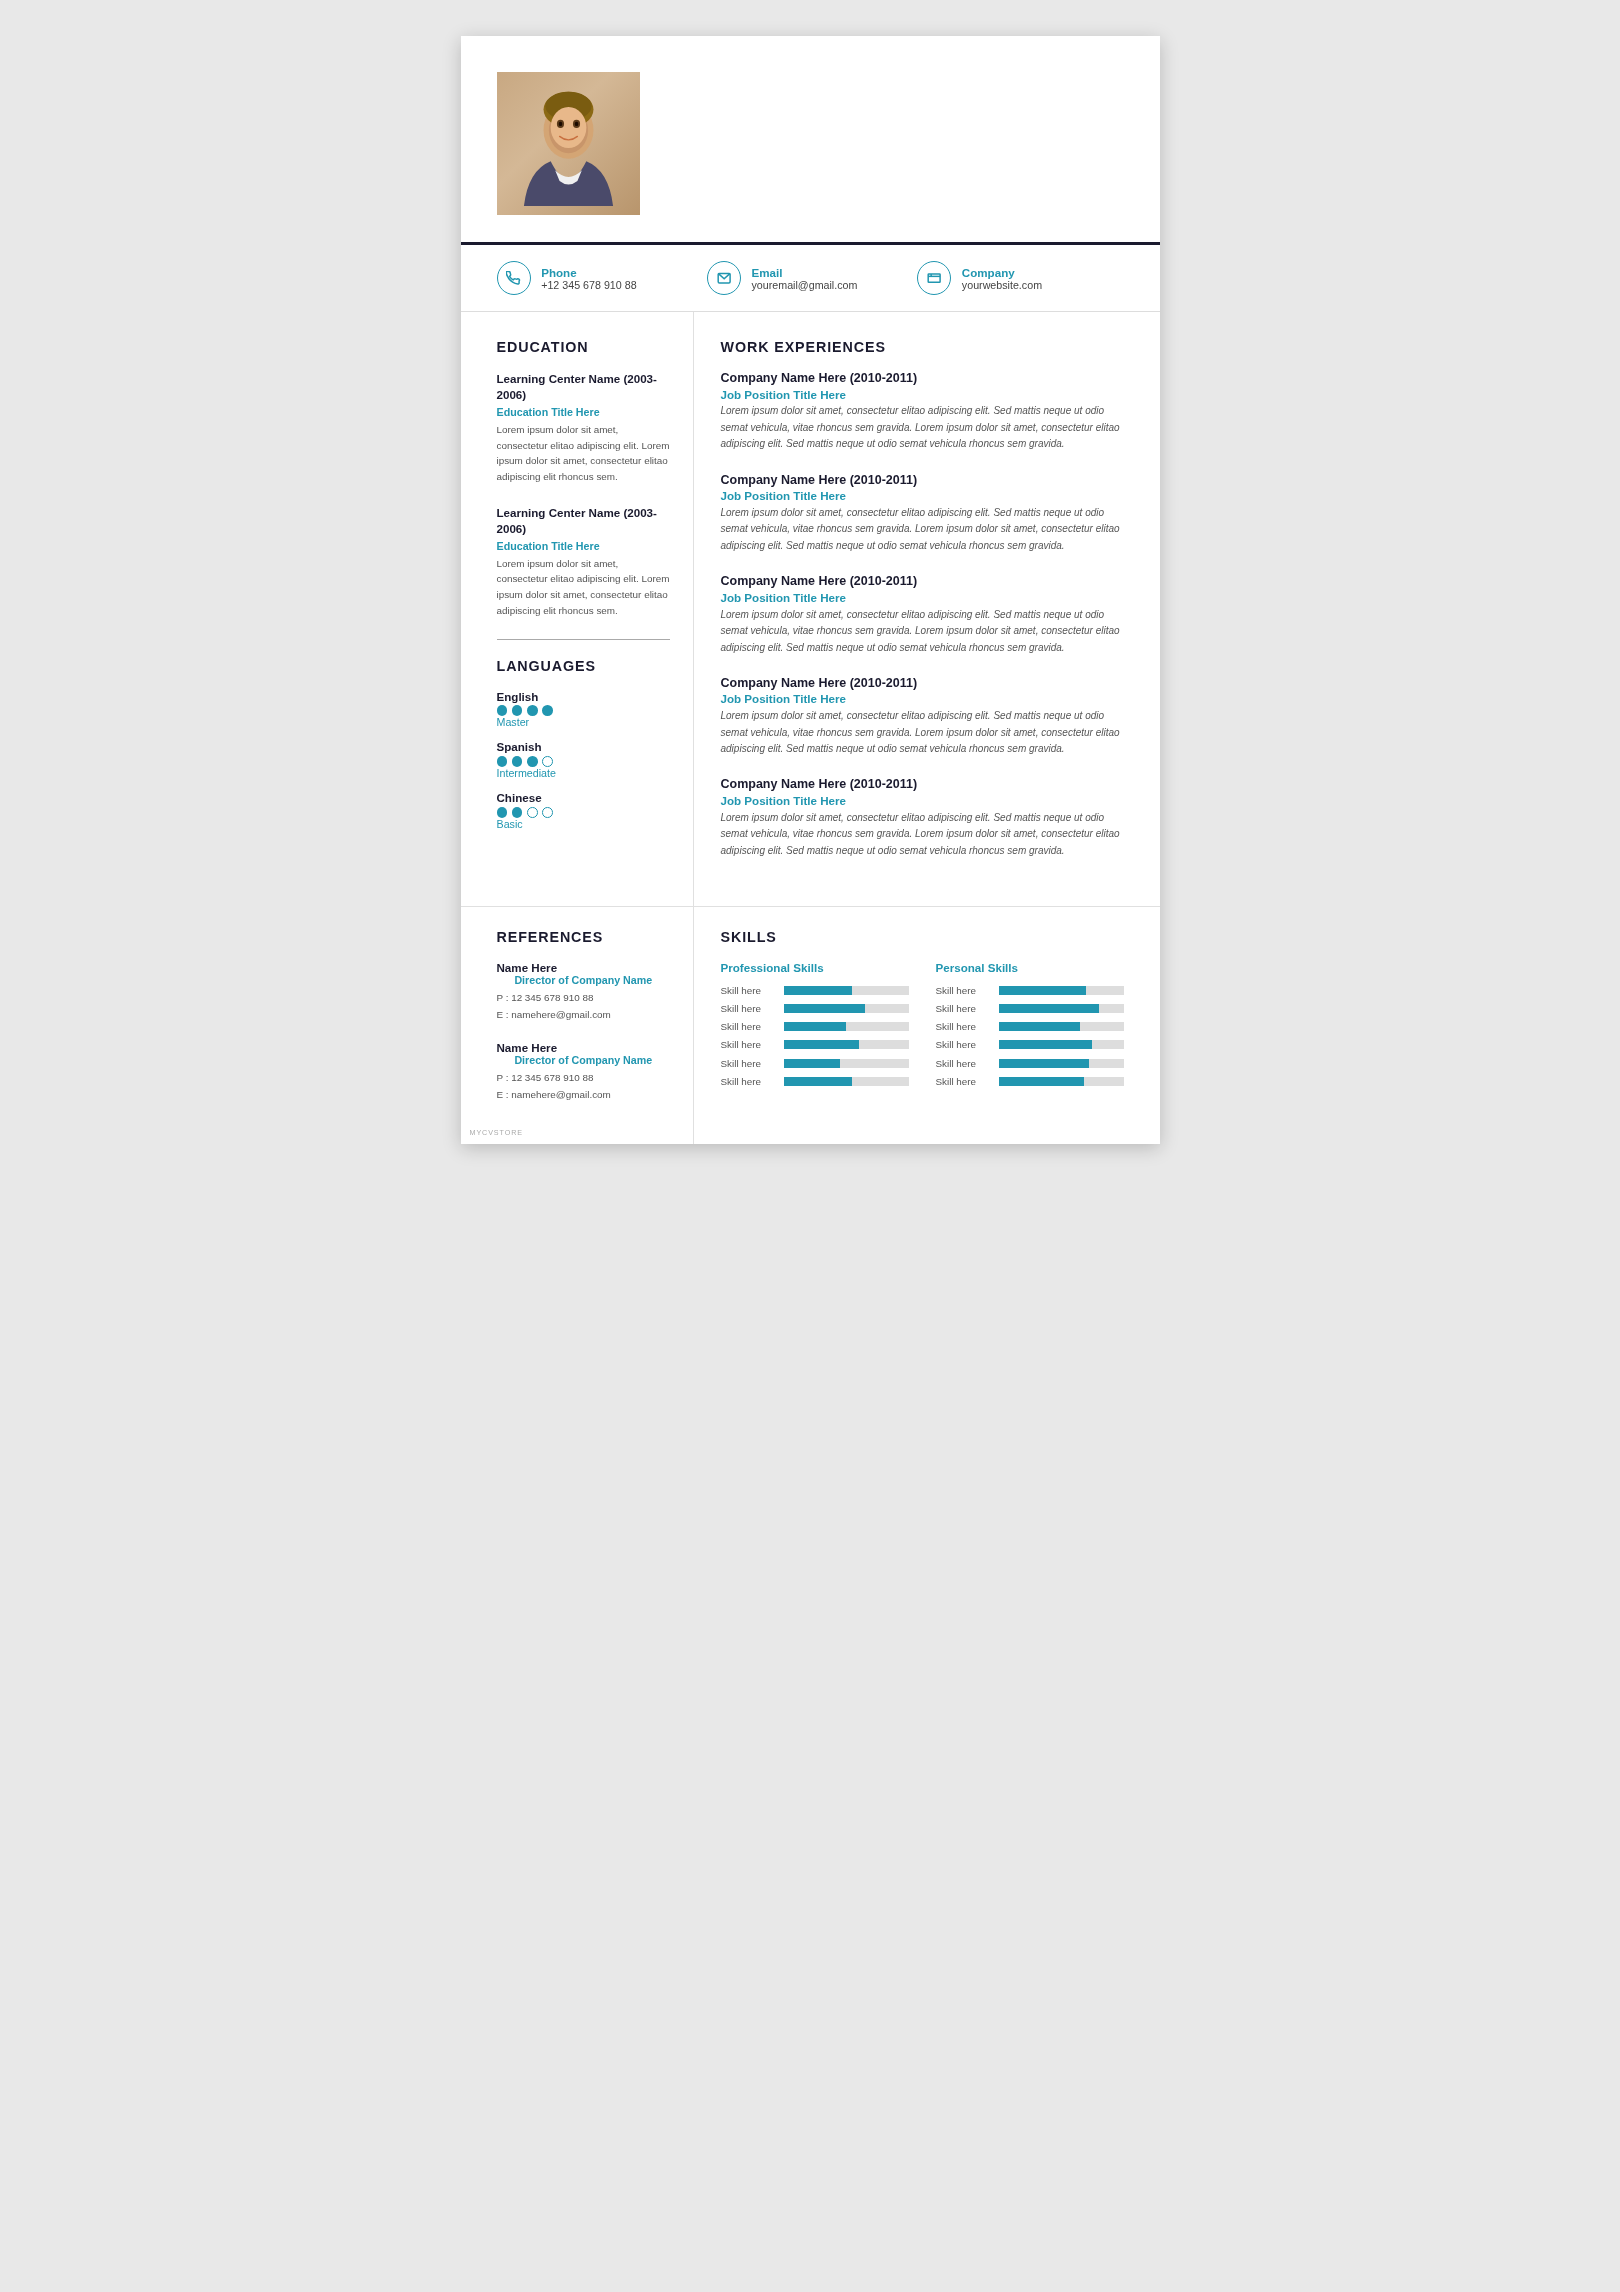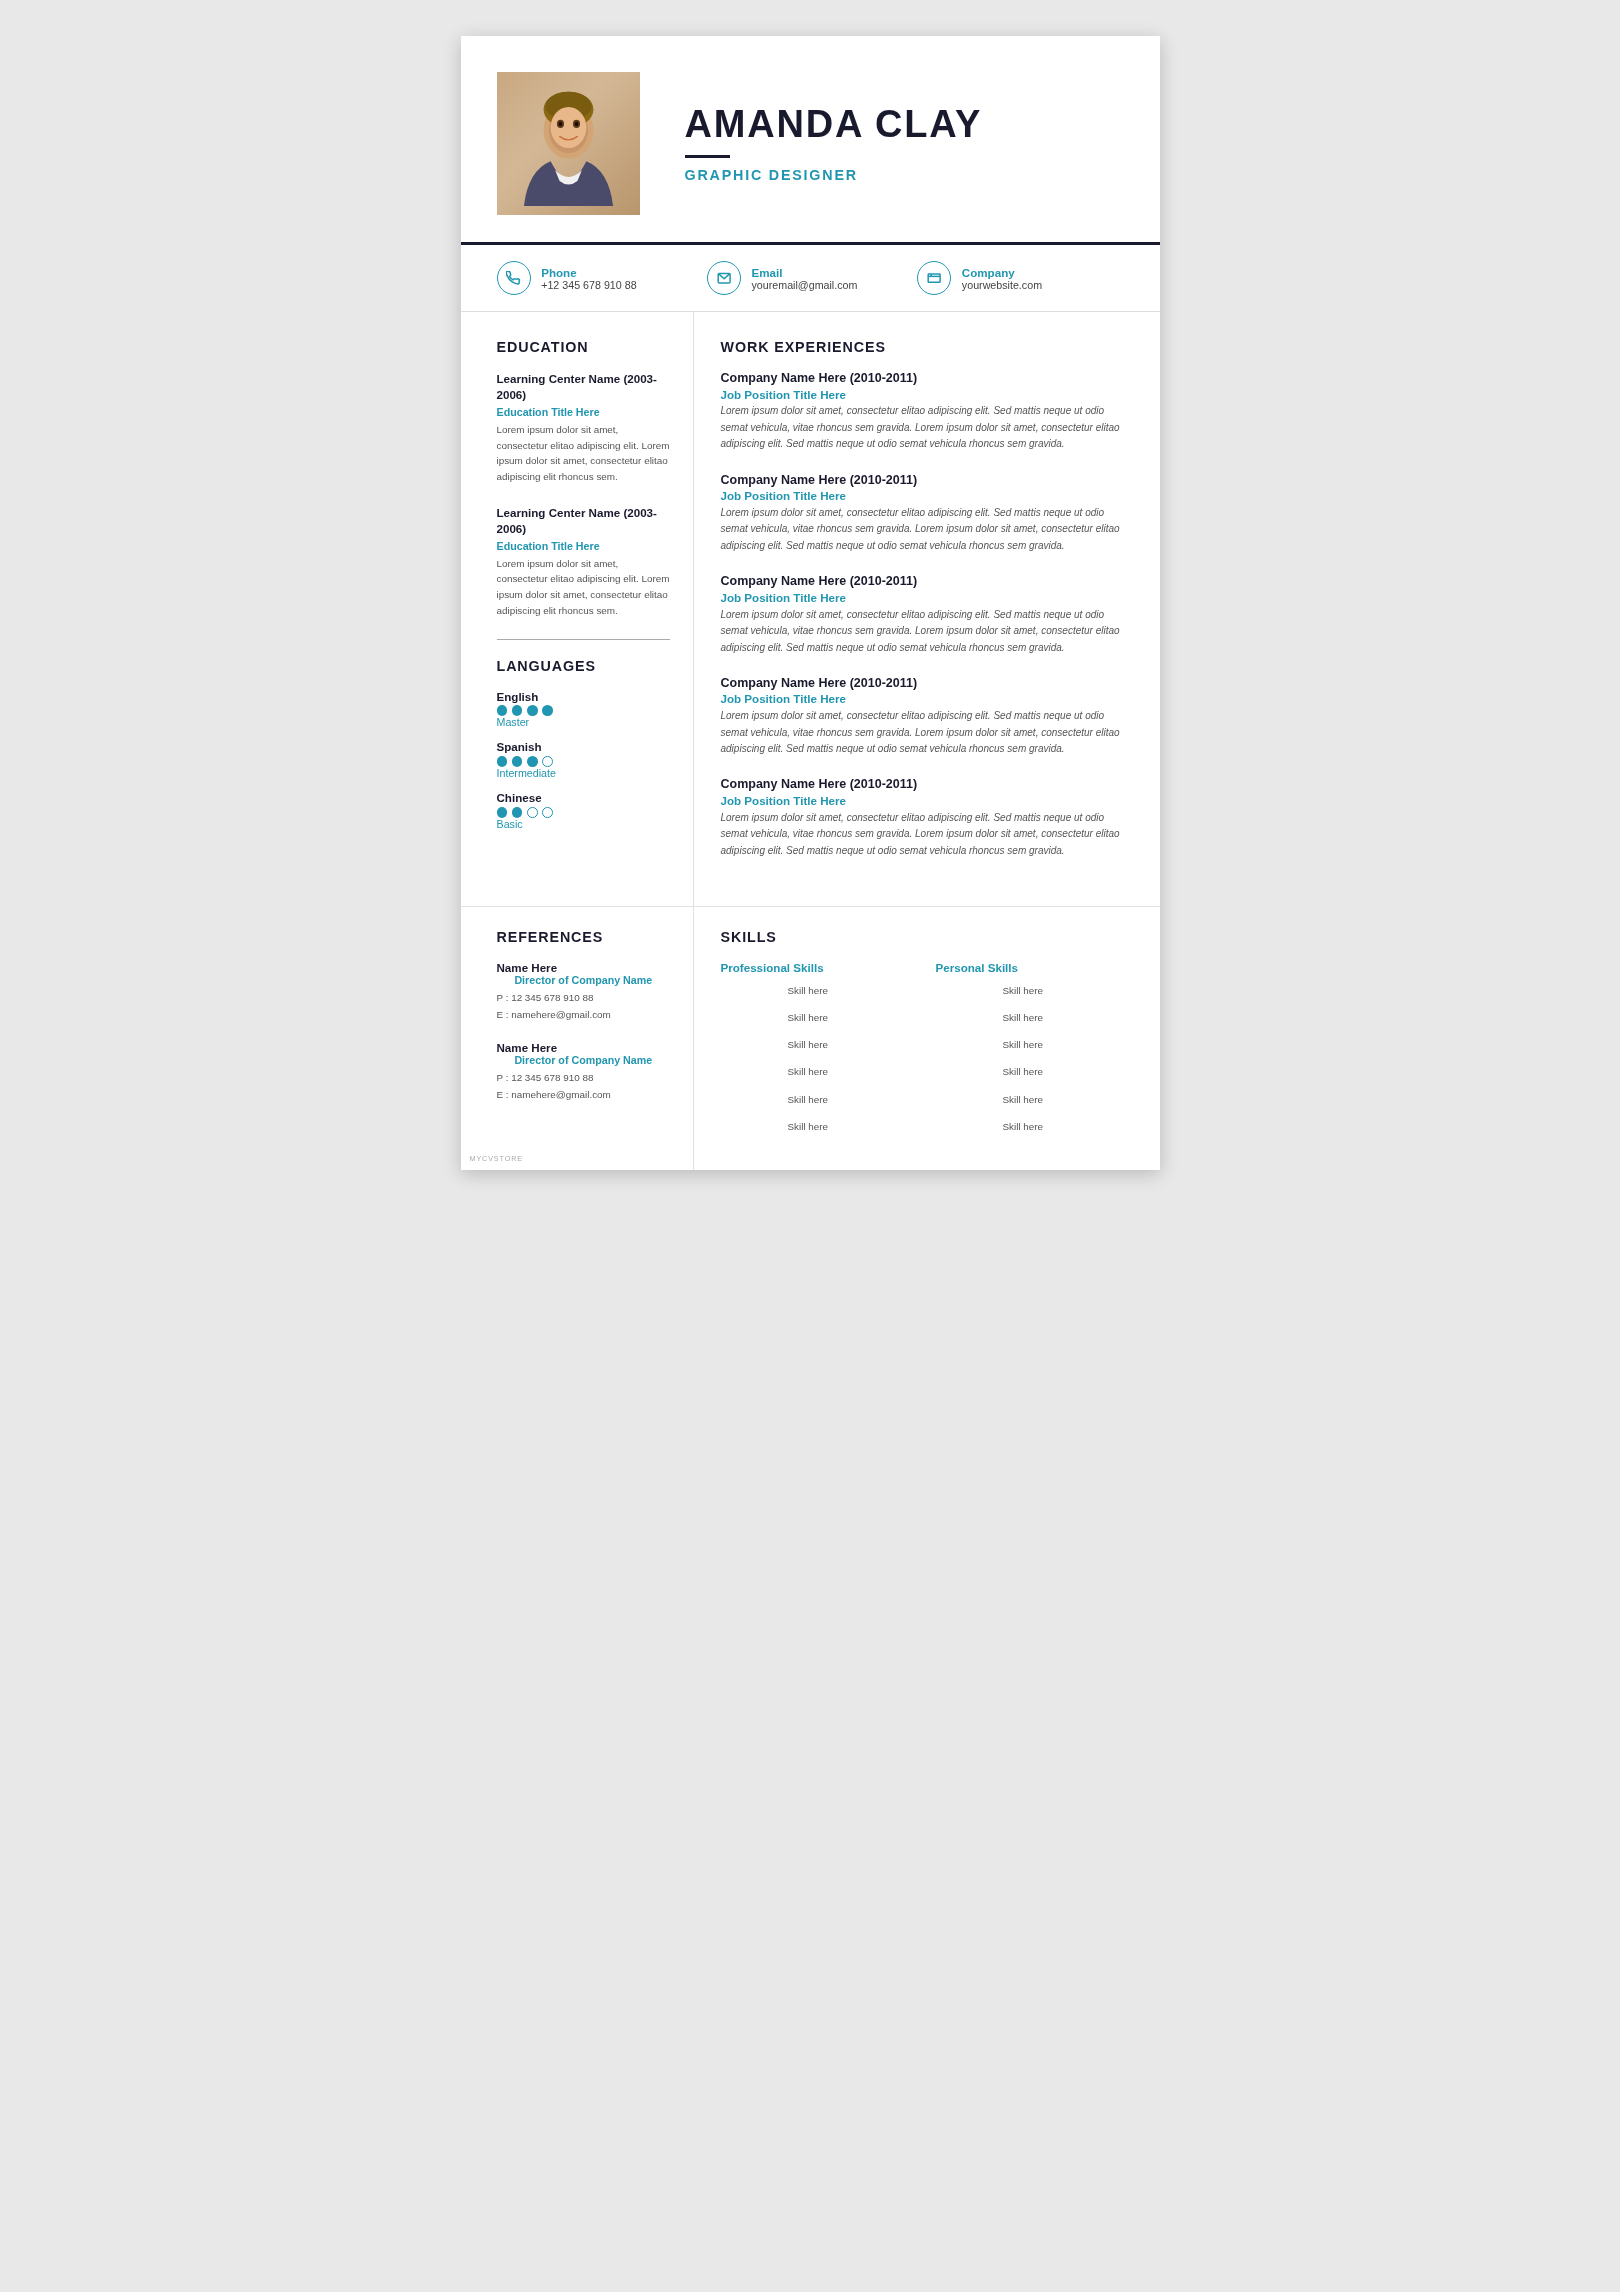--- a/index.html
+++ b/index.html
@@ -252,21 +252,20 @@
       font-size: 11.6px;
       font-weight: 700;
       color: #2196b0;
       margin-bottom: 10.7px;
     }
     .skill-row {
       display: flex;
       align-items: center;
       gap: 9px;
       margin-bottom: 7.2px;
-      flex-direction: column;
     }
     .skill-name {
       font-size: 9.9px;
       color: #555;
       width: 54px;
       flex-shrink: 0;
     }
     .skill-bar-bg {
       flex: 1;
       height: 9px;
@@ -328,25 +327,20 @@
 
           <path d="M50 62 Q60 70 70 62" stroke="#c87040" stroke-width="1.5" fill="none" stroke-linecap="round"></path>
 
           <ellipse cx="51" cy="48" rx="4" ry="4.5" fill="#5a3a1a"></ellipse>
           <ellipse cx="69" cy="48" rx="4" ry="4.5" fill="#5a3a1a"></ellipse>
           <ellipse cx="51" cy="48" rx="2" ry="2.5" fill="#1a0a00"></ellipse>
           <ellipse cx="69" cy="48" rx="2" ry="2.5" fill="#1a0a00"></ellipse>
         </svg>
       </div>
     </div>
-    <div class="header-info">
-      <div class="header-name">AMANDA CLAY</div>
-      <div class="header-divider"></div>
-      <div class="header-title">GRAPHIC DESIGNER</div>
-    </div>
   </div>
 
   <div class="contact-bar">
     <div class="contact-item">
       <div class="contact-icon-circle">
         <svg width="14.3" height="14.3" viewBox="0 0 24 24" fill="none" stroke="#2196b0" stroke-width="2.5">
           <path d="M22 16.92v3a2 2 0 01-2.18 2 19.79 19.79 0 01-8.63-3.07A19.5 19.5 0 013.07 9.81a19.79 19.79 0 01-3.07-8.68A2 2 0 012 1h3a2 2 0 012 1.72c.127.96.361 1.903.7 2.81a2 2 0 01-.45 2.11L6.09 8.91a16 16 0 006 6l1.27-1.27a2 2 0 012.11-.45c.907.339 1.85.573 2.81.7A2 2 0 0122 16.92z"></path>
         </svg>
       </div>
       <div>

